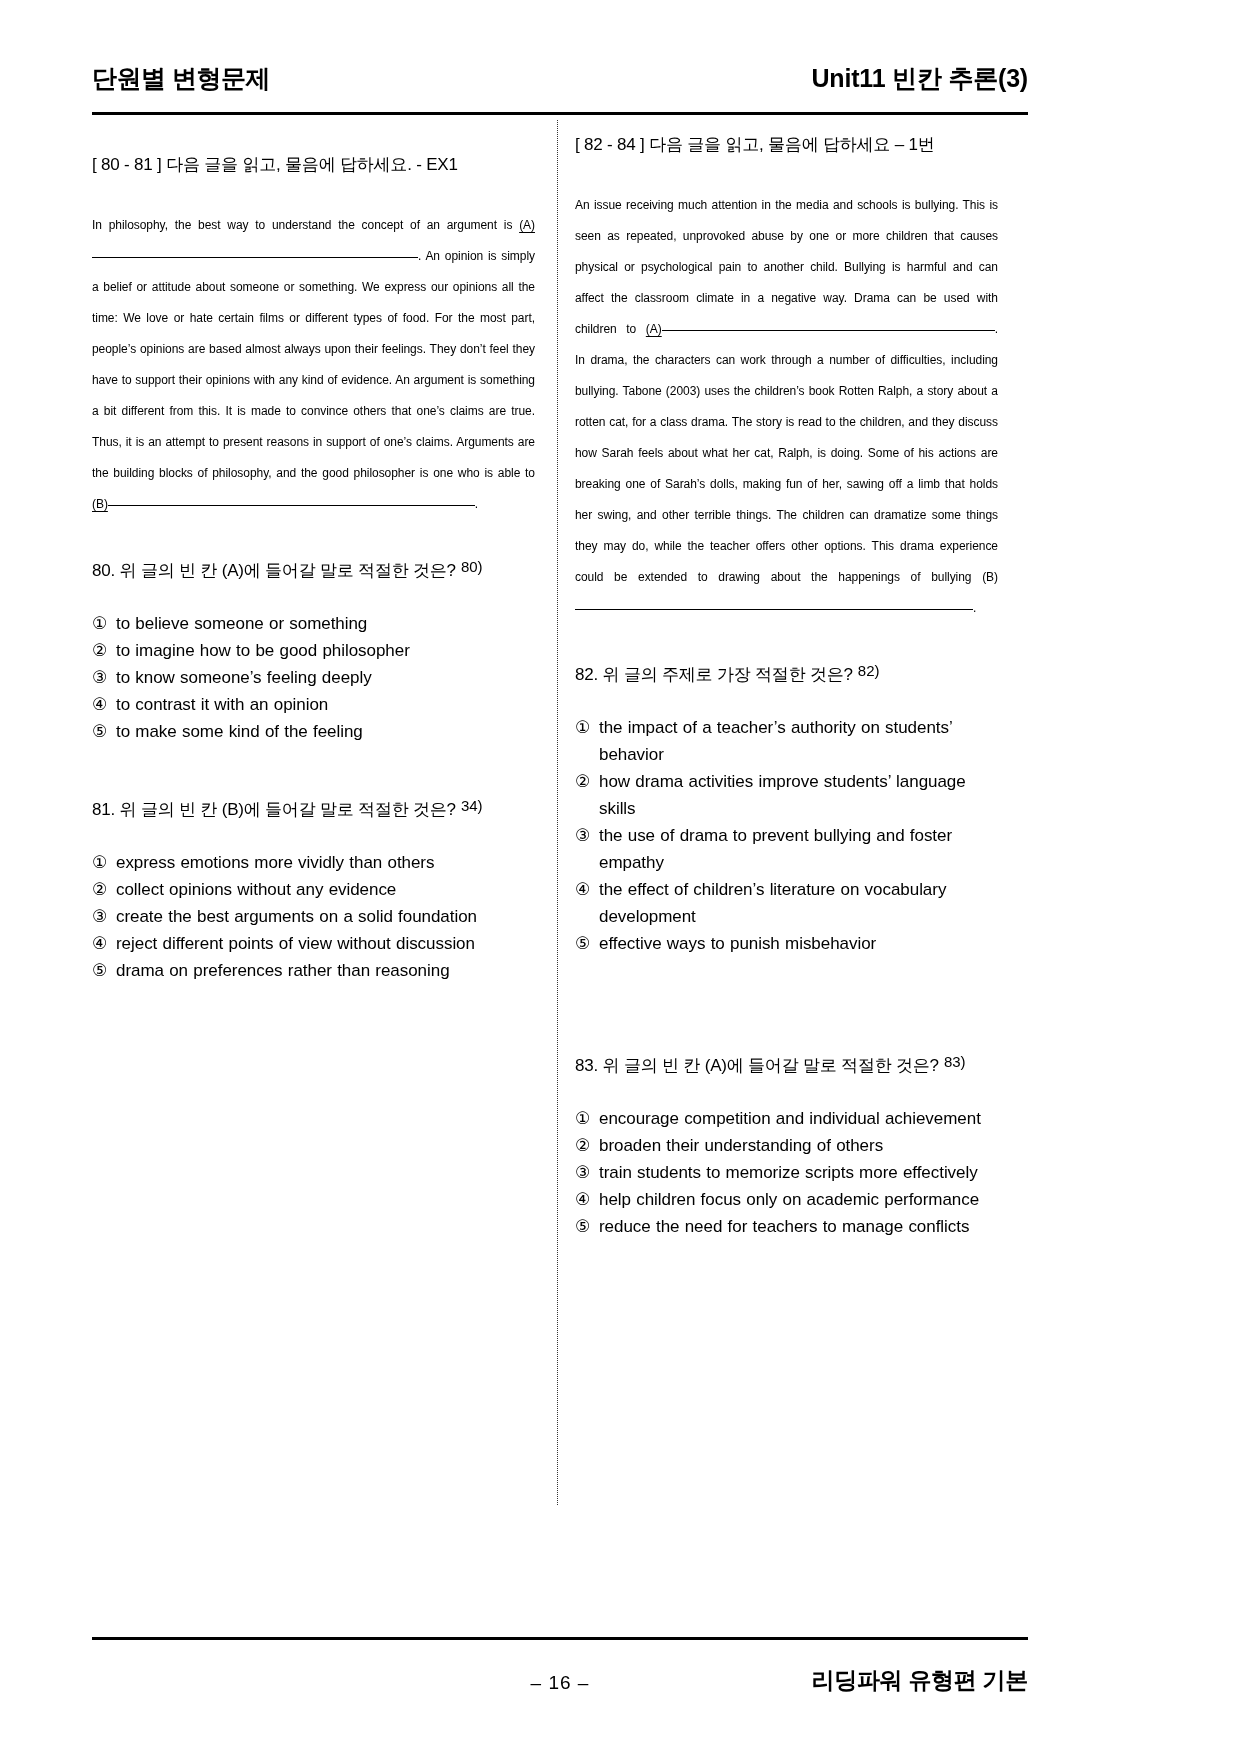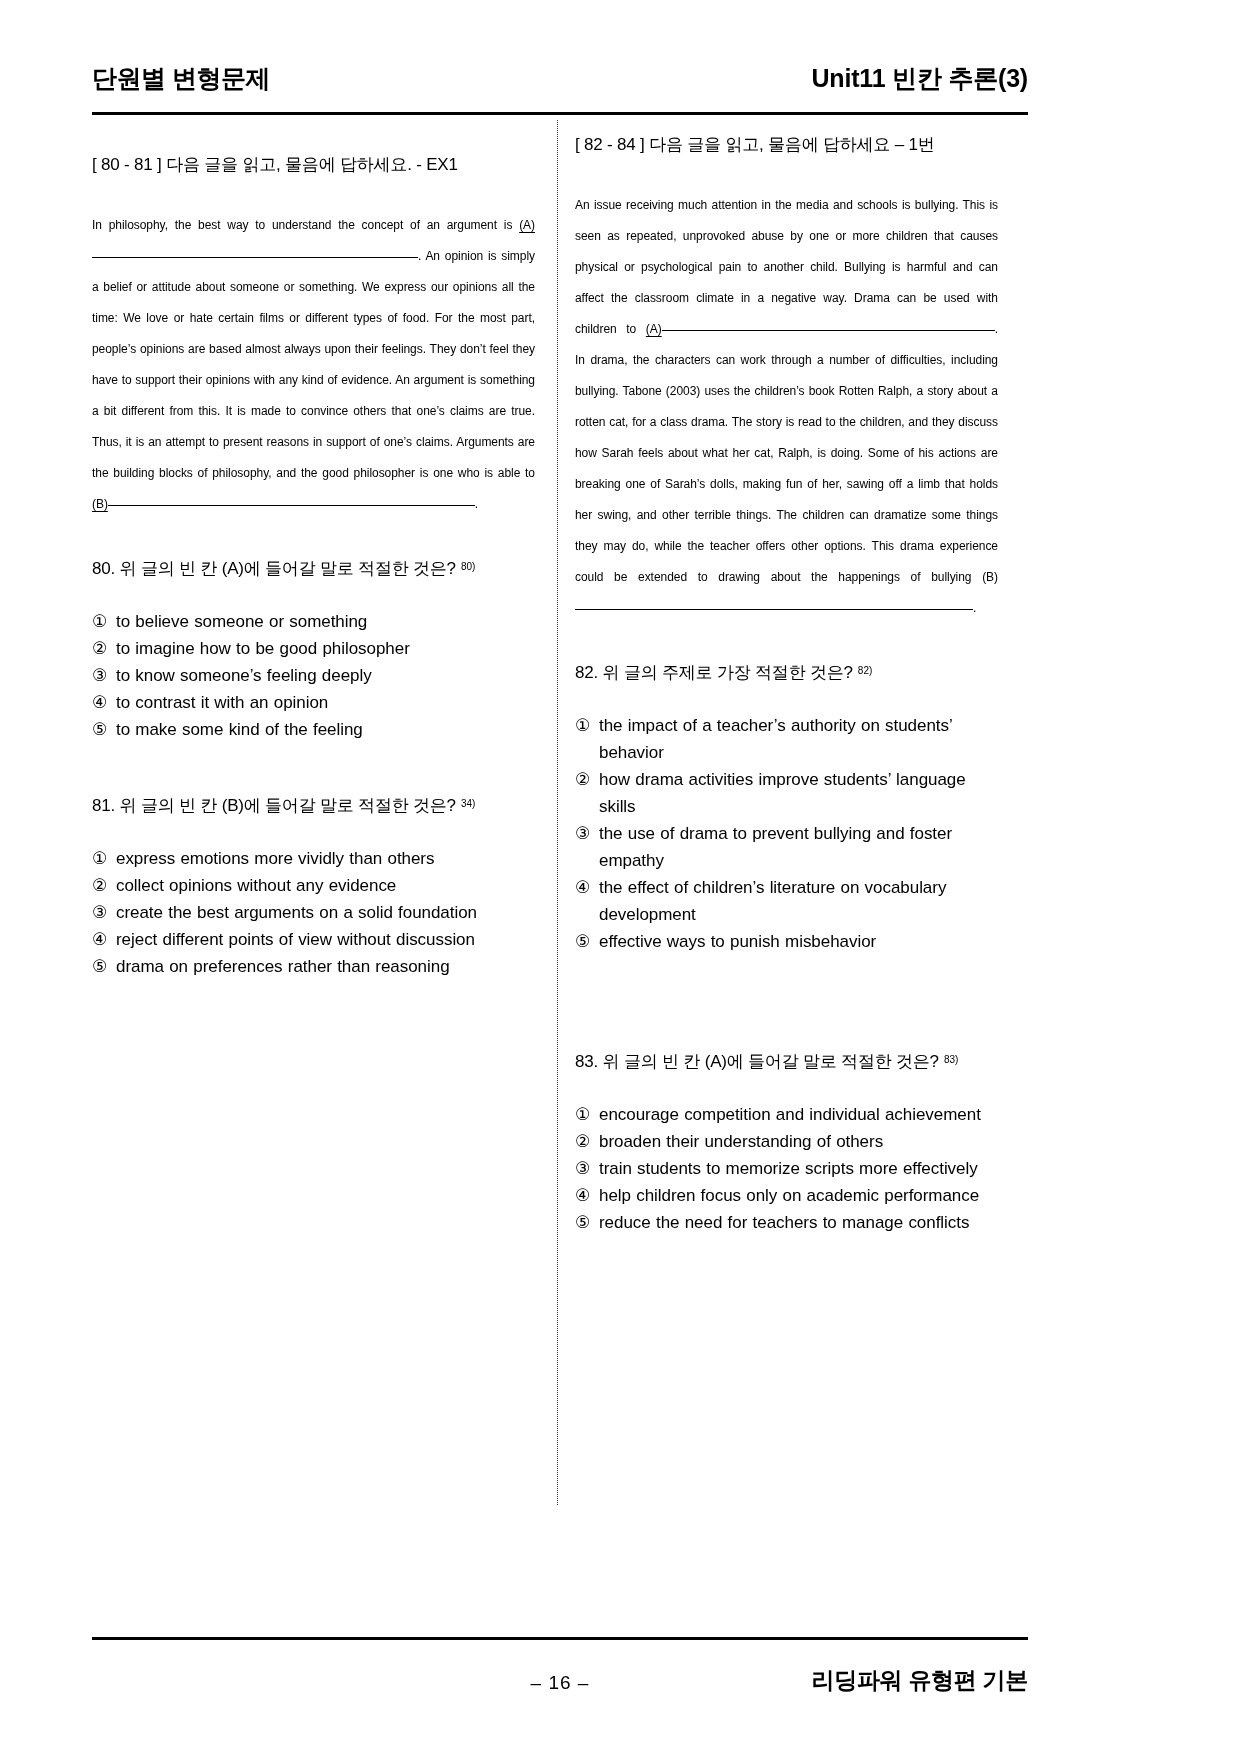--- a/index.html
+++ b/index.html
@@ -115,21 +115,21 @@
   .blank-r-a2 { width: 108px; }
   .blank-r-b1 { width: 398px; }
 
   .question {
     font-size: 17px;
     line-height: 26px;
     margin: 0 0 26px 0;
     letter-spacing: -0.2px;
   }
   .question .sup {
-    font-size: 10px;
+    font-size: 15px;
     vertical-align: 4px;
     margin-left: 5px;
     letter-spacing: 0;
   }
   .choices {
     margin: 0 0 48px 0;
     padding: 0;
     list-style: none;
     font-size: 17px;
     line-height: 27px;

